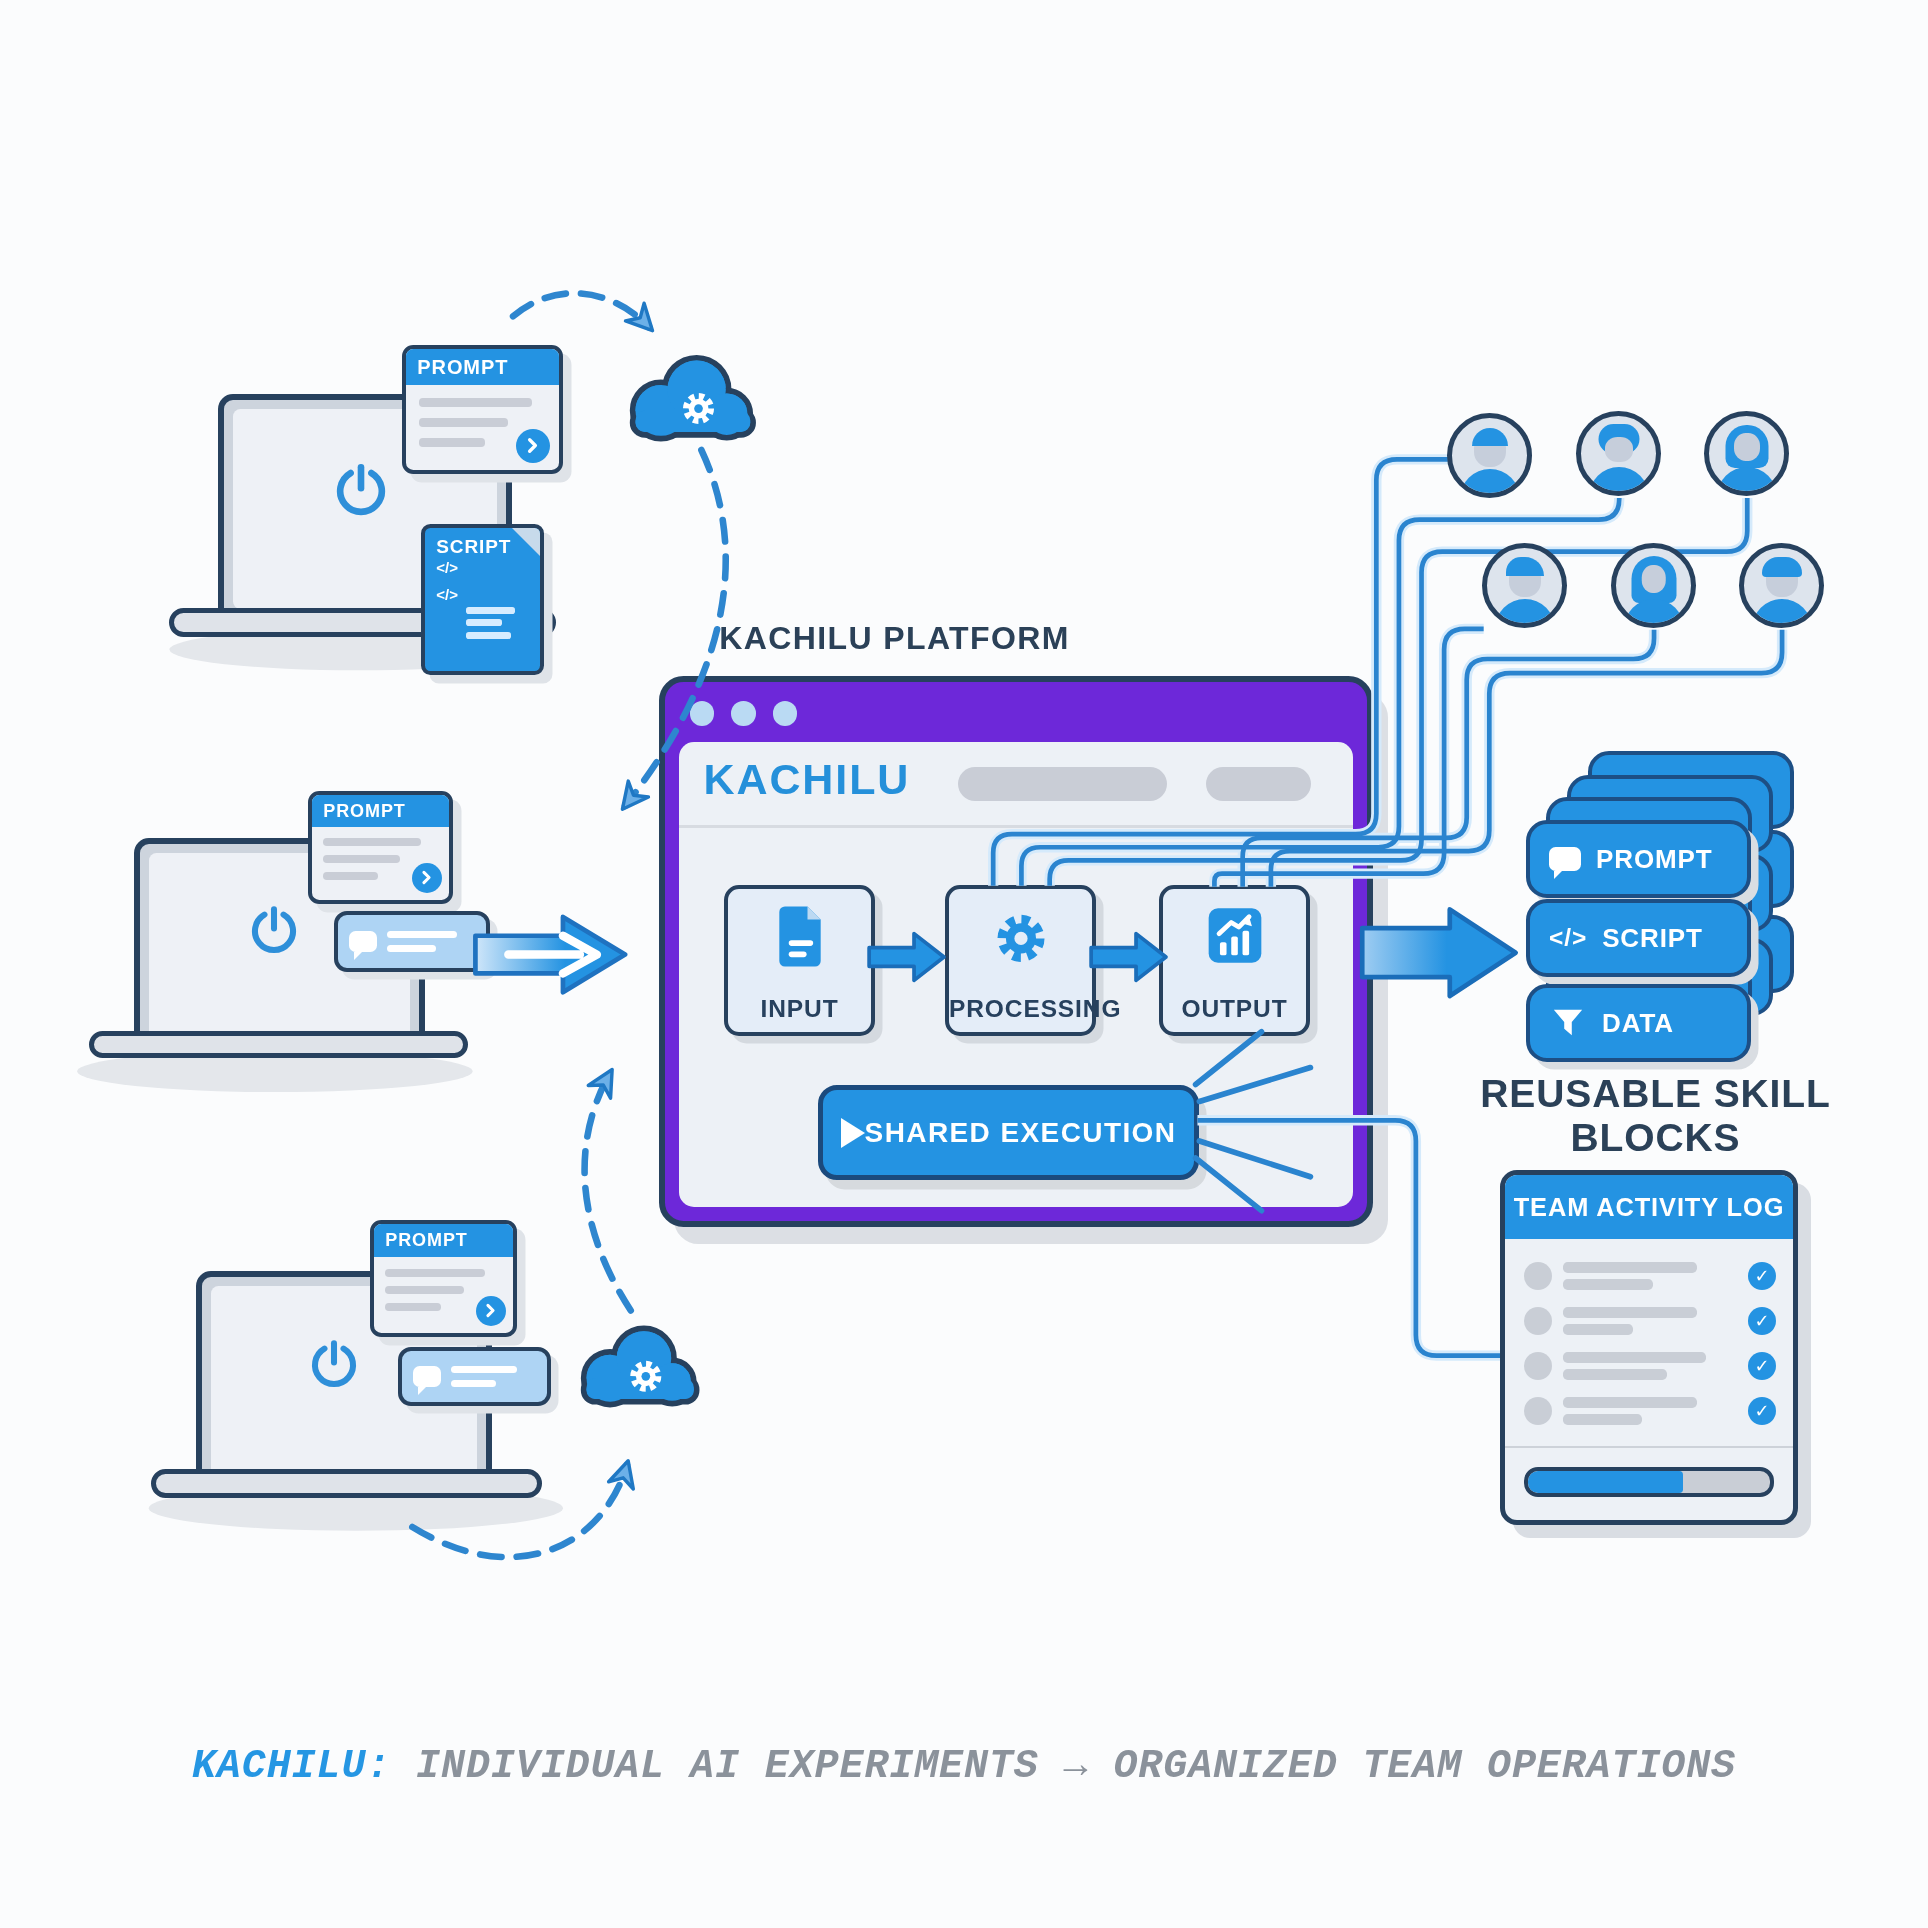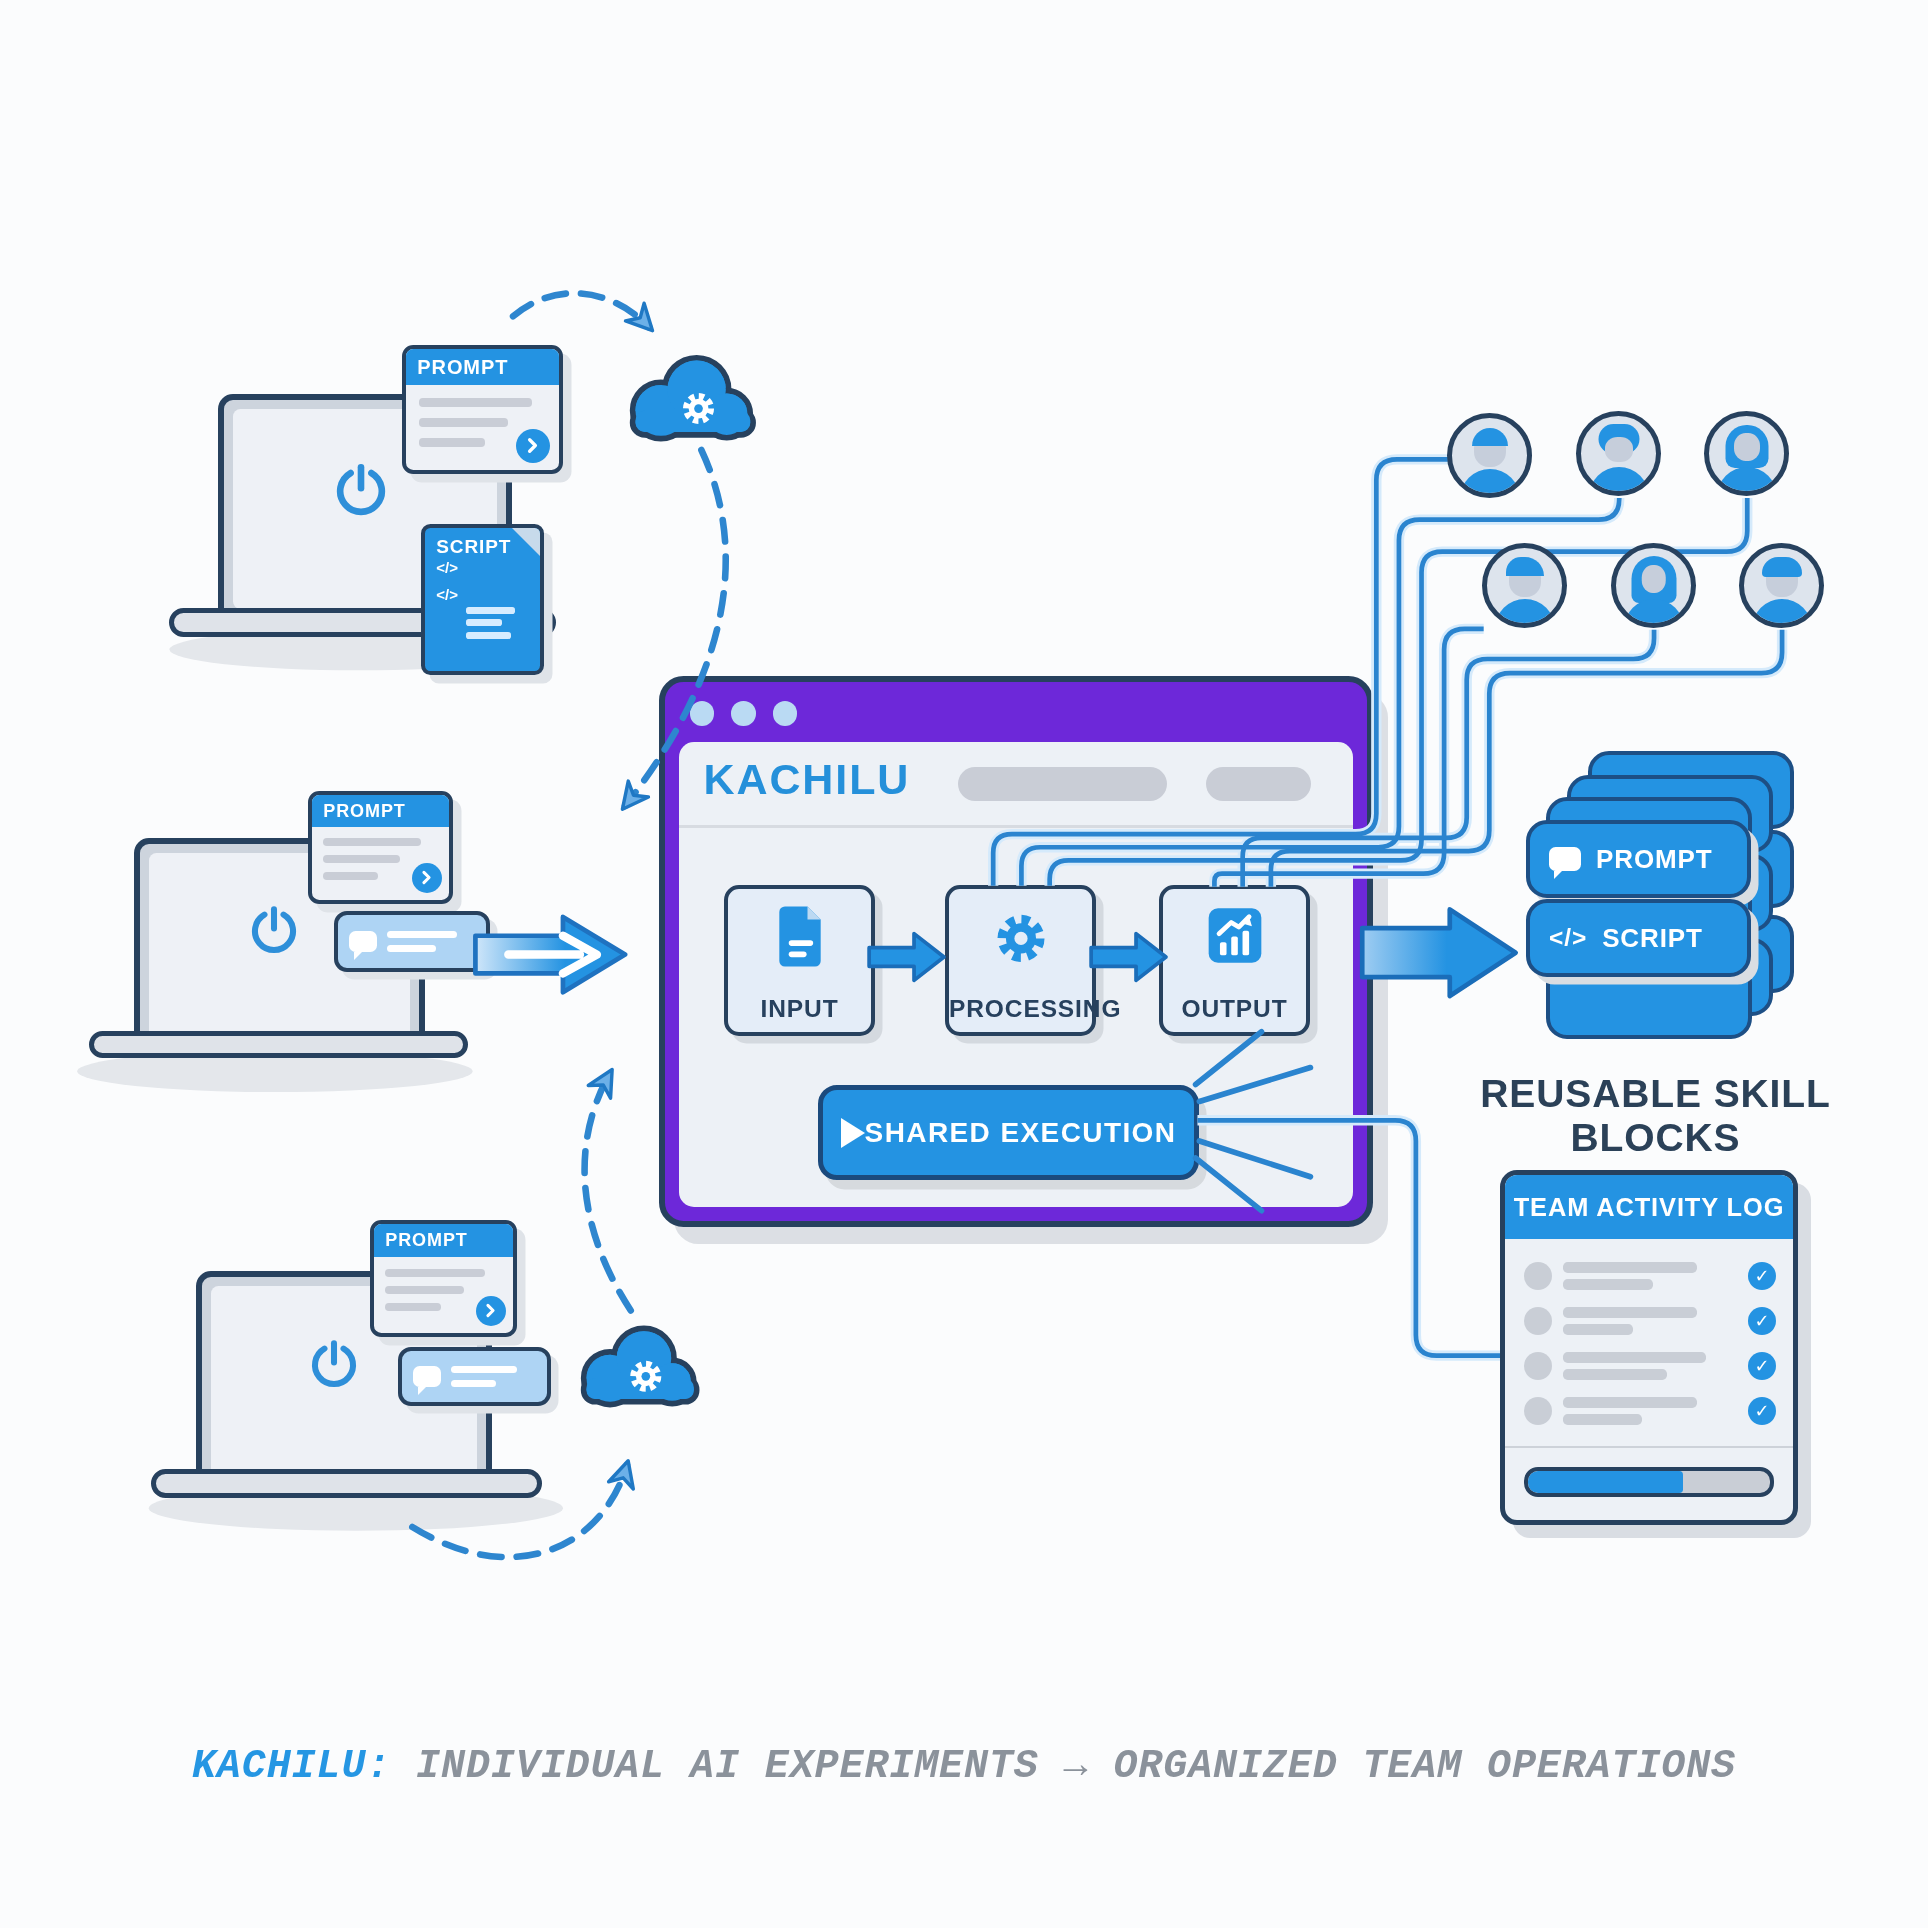--- a/index.html
+++ b/index.html
@@ -217,20 +217,21 @@
     </div>
   </div>
   <div class="abs chat-card" style="left:398px;top:1347px;width:134px;height:51px;">
     <div class="bub"></div>
     <div class="cbars">
         <div class="cbar" style="width:66px;"></div>
       <div class="cbar" style="width:45px;"></div>
       </div>
   </div>
 
+  <div class="abs diagram-title">KACHILU PLATFORM</div>
 
   <div class="abs pwindow">
     <div class="dots">
       <div class="dot"></div>
       <div class="dot"></div>
       <div class="dot"></div>
     </div>
     <div class="panel">
       <div class="brand">KACHILU</div>
       <div class="tpill" style="left:279px;width:209px;"></div>
@@ -419,20 +420,26 @@
     <div class="bpill" style="left:41px;top:211px;"></div>
 
     <div class="fpill" style="left:21px;top:70px;">
       <div class="bub" style="width:32px;height:24.5px;"></div>
       <div class="slabel">PROMPT</div>
     </div>
     <div class="fpill" style="left:21px;top:149px;">
       <div class="codeglyph">&lt;/&gt;</div>
       <div class="slabel">SCRIPT</div>
     </div>
+    <div class="fpill" style="left:21px;top:234px;">
+      <svg width="38" height="34" viewBox="0 0 40 36">
+        <path d="M5,4 h30 l-11,13 v14 l-8,-7 v-7 z" fill="#fff"></path>
+      </svg>
+      <div class="slabel">DATA</div>
+    </div>
   </div>
   <div class="abs skills-caption">REUSABLE SKILL BLOCKS</div>
 
   <div class="abs logpanel">
     <div class="loghead">TEAM ACTIVITY LOG</div>
     <div class="logrow" style="top:85px;">
       <div class="lcirc"></div>
       <div class="lbars">
           <div class="lbar" style="width:134px;"></div>
           <div class="lbar" style="width:90px;"></div>

